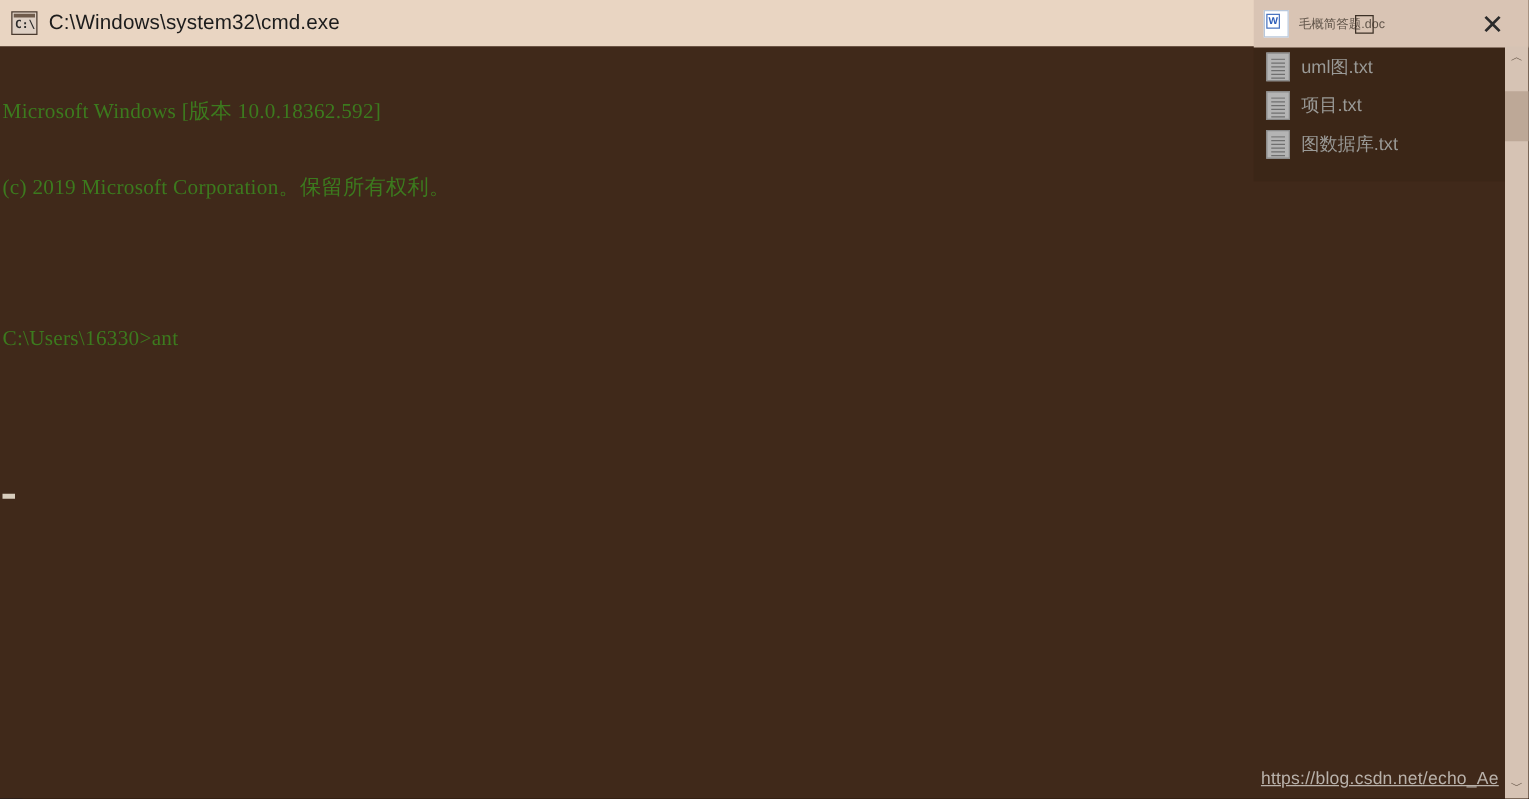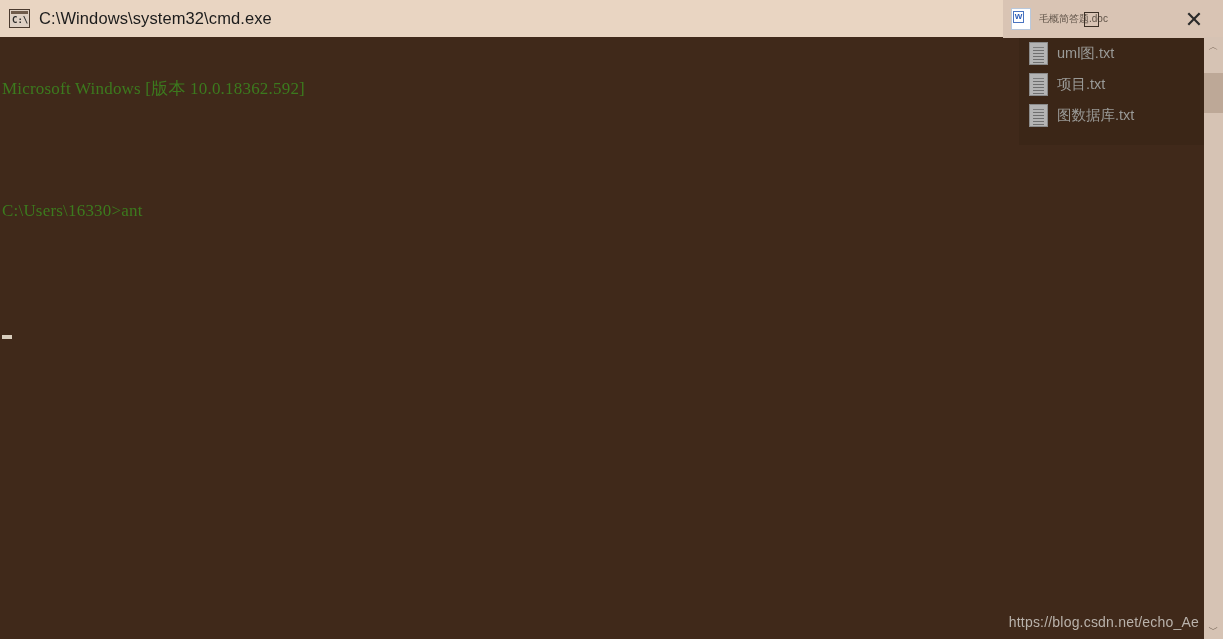--- a/index.html
+++ b/index.html
@@ -290,21 +290,21 @@
     position: absolute;
     left: 178px; top: 8px;
     width: 26px; height: 24px;
     color: #2a2a2a;
     font-size: 22px;
     line-height: 24px;
     text-align: center;
   }
   #doc-list {
     position: absolute;
-    left: 16px; top: 38px;
+    left: 0; top: 38px;
     width: 202px;
     height: 107px;
     background: #3b2617;
     padding-top: 0px;
     box-sizing: border-box;
   }
   .doc-item {
     display: flex;
     align-items: center;
     height: 31px;
@@ -359,20 +359,21 @@
 
   
   #watermark {
     position: absolute;
     right: 24px;
     bottom: 9px;
     color: #b9b2ab;
     font-size: 14px;
     letter-spacing: .2px;
     user-select: none;
+    text-decoration: underline;
   }
 
   
   #corner-frag {
     position: absolute;
     left: -8px;
     bottom: 0;
     width: 26px;
     height: 52px;
     background: linear-gradient(135deg, #2b3550 0%, #1b2338 60%, #151b2c 100%);
@@ -463,20 +464,21 @@
 
   <div id="cmd-window">
     <div id="cmd-titlebar">
       <span id="cmd-icon">
           <span class="cursorchar">C:\</span>
         </span>
       <span id="cmd-title">C:\Windows\system32\cmd.exe</span>
     </div>
     <div id="cmd-body">
       <div class="line">Microsoft Windows [版本 10.0.18362.592]</div>
+      <div class="line">(c) 2019 Microsoft Corporation。保留所有权利。</div>
       <div class="line"></div>
       <div class="line">C:\Users\16330&gt;ant</div>
       <div class="line"></div>
       <div class="line"><span class="caret"></span></div>
     </div>
   </div>
 
   <div id="doc-window">
     <div id="doc-list">
       <div class="doc-item">

